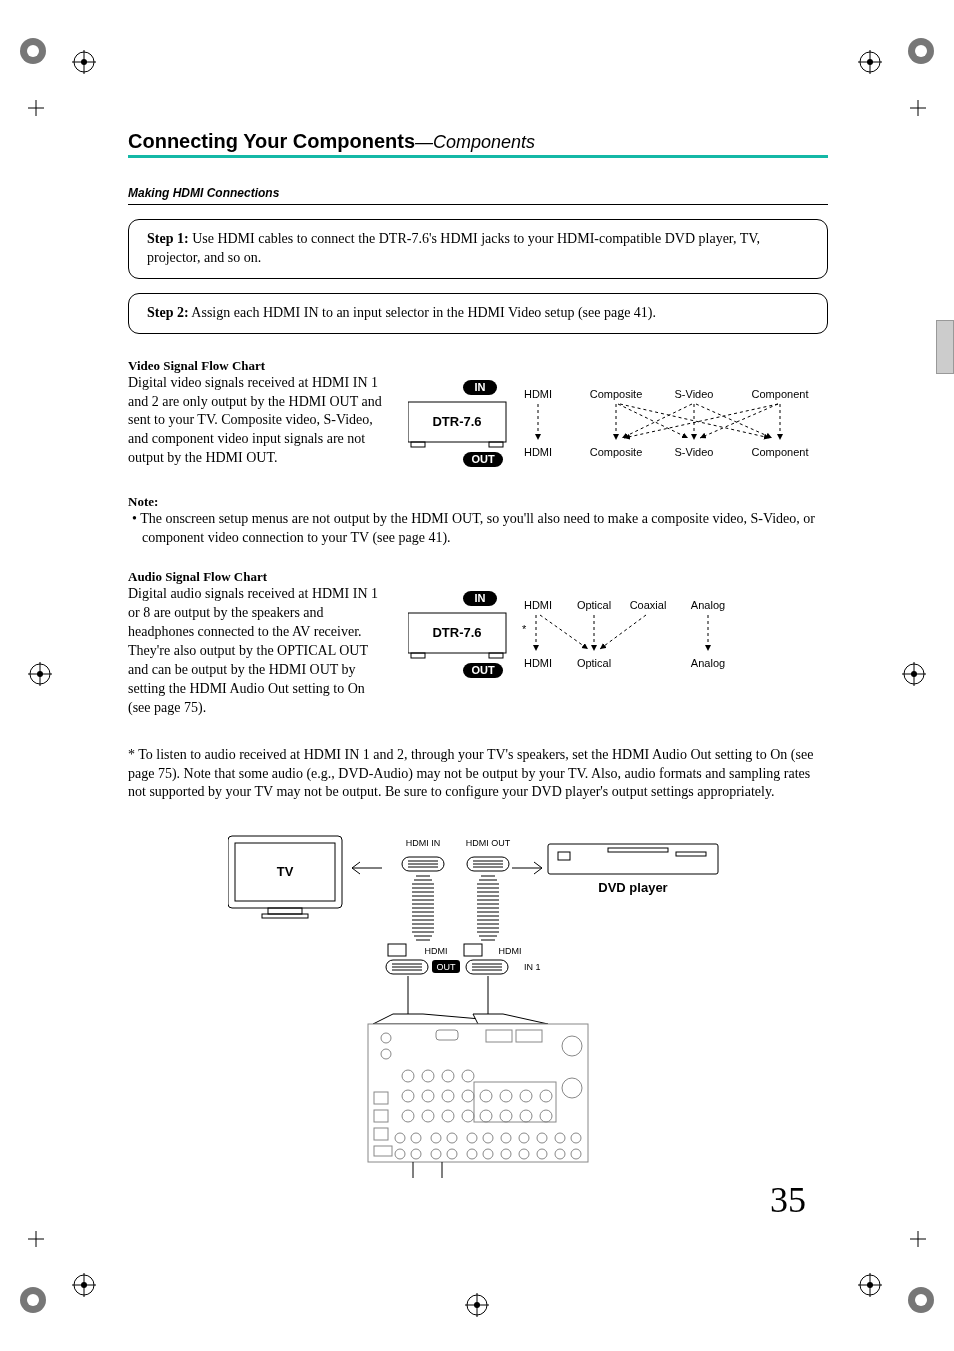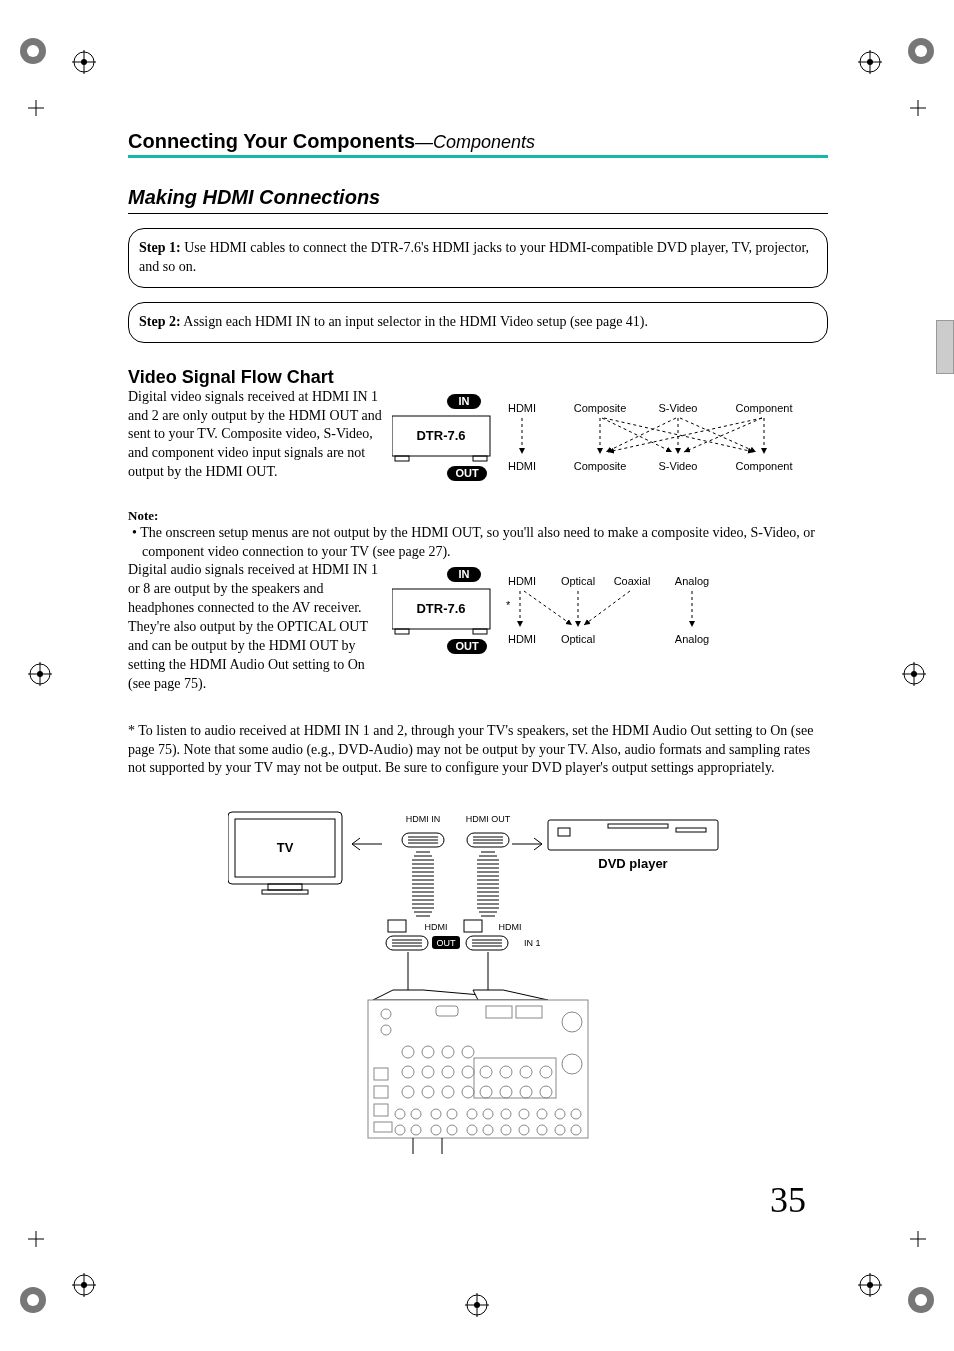--- a/index.html
+++ b/index.html
@@ -28,49 +28,49 @@
     }
     .heading .cont {
       font-style: italic;
       font-weight: normal;
       font-size: 18px;
     }
     .subheading {
       font-family: Arial, Helvetica, sans-serif;
       font-weight: bold;
       font-style: italic;
-      font-size: 20px;
+      font-size: 12px;
       margin-top: 28px;
       border-bottom: 1px solid #000;
       padding-bottom: 4px;
     }
     .stepbox {
       border: 1px solid #000;
-      border-radius: 16px;
-      padding: 10px 10px;
+      border-radius: 11px;
+      padding: 10px 18px;
       margin-top: 14px;
       font-size: 14px;
       line-height: 1.35;
     }
     .stepbox .lbl { font-weight: bold; }
     .section-title {
-      font-family: Liberation Sans, sans-serif;
+      font-family: Liberation Serif, serif;
       font-weight: bold;
-      font-size: 18px;
+      font-size: 13px;
       margin-top: 24px;
     }
     .body-text {
       font-size: 14px;
       line-height: 1.35;
       width: 260px;
     }
     .row {
       display: flex;
       align-items: flex-start;
-      gap: 4px;
+      gap: 20px;
     }
     .note-title { font-weight: bold; font-size: 13px; margin-top: 6px; }
     .note-body { font-size: 14px; line-height: 1.35; margin-left: 14px; text-indent: -10px; }
     .flow-diagram { flex: 1; min-width: 0; }
     .ast-note { font-size: 14px; line-height: 1.35; margin-top: 28px; }
     .hookup { margin-top: 22px; display: flex; justify-content: center; }
     .page-number {
       position: absolute;
       right: 148px;
       bottom: 130px;
@@ -253,22 +253,23 @@
         <line x1="212" y1="30" x2="362" y2="64" stroke="#000" stroke-dasharray="3 3" marker-end="url(#ah)"></line>
         <line x1="284" y1="30" x2="214" y2="64" stroke="#000" stroke-dasharray="3 3" marker-end="url(#ah)"></line>
         <line x1="288" y1="30" x2="364" y2="64" stroke="#000" stroke-dasharray="3 3" marker-end="url(#ah)"></line>
         <line x1="370" y1="30" x2="216" y2="64" stroke="#000" stroke-dasharray="3 3" marker-end="url(#ah)"></line>
         <line x1="370" y1="30" x2="292" y2="64" stroke="#000" stroke-dasharray="3 3" marker-end="url(#ah)"></line>
       </svg>
     </div>
   </div>
 
   <div class="note-title">Note:</div>
-  <div class="note-body">•  The onscreen setup menus are not output by the HDMI OUT, so you'll also need to make a composite video, S-Video, or component video connection to your TV (see page 27).</div>
-
+  <div class="note-body">•  The onscreen setup menus are not output by the HDMI OUT, so you'll also need to make a composite video, S-Video, or component video connection to your TV (see page 41).</div>
+
+  <div class="section-title" style="margin-top:22px">Audio Signal Flow Chart</div>
   <div class="row">
     <div class="body-text">Digital audio signals received at HDMI IN 1 or 8 are output by the speakers and headphones connected to the AV receiver. They're also output by the OPTICAL OUT and can be output by the HDMI OUT by setting the HDMI Audio Out setting to On (see page 75).</div>
     <div class="flow-diagram">
       <svg width="360" height="110" viewBox="0 0 360 110">
         <defs>
           <marker id="ah2" markerWidth="8" markerHeight="8" refX="6" refY="3" orient="auto">
             <path d="M0,0 L6,3 L0,6 Z" fill="#000"></path>
           </marker>
         </defs>
         <rect x="0" y="28" width="98" height="40" fill="#fff" stroke="#000"></rect>

